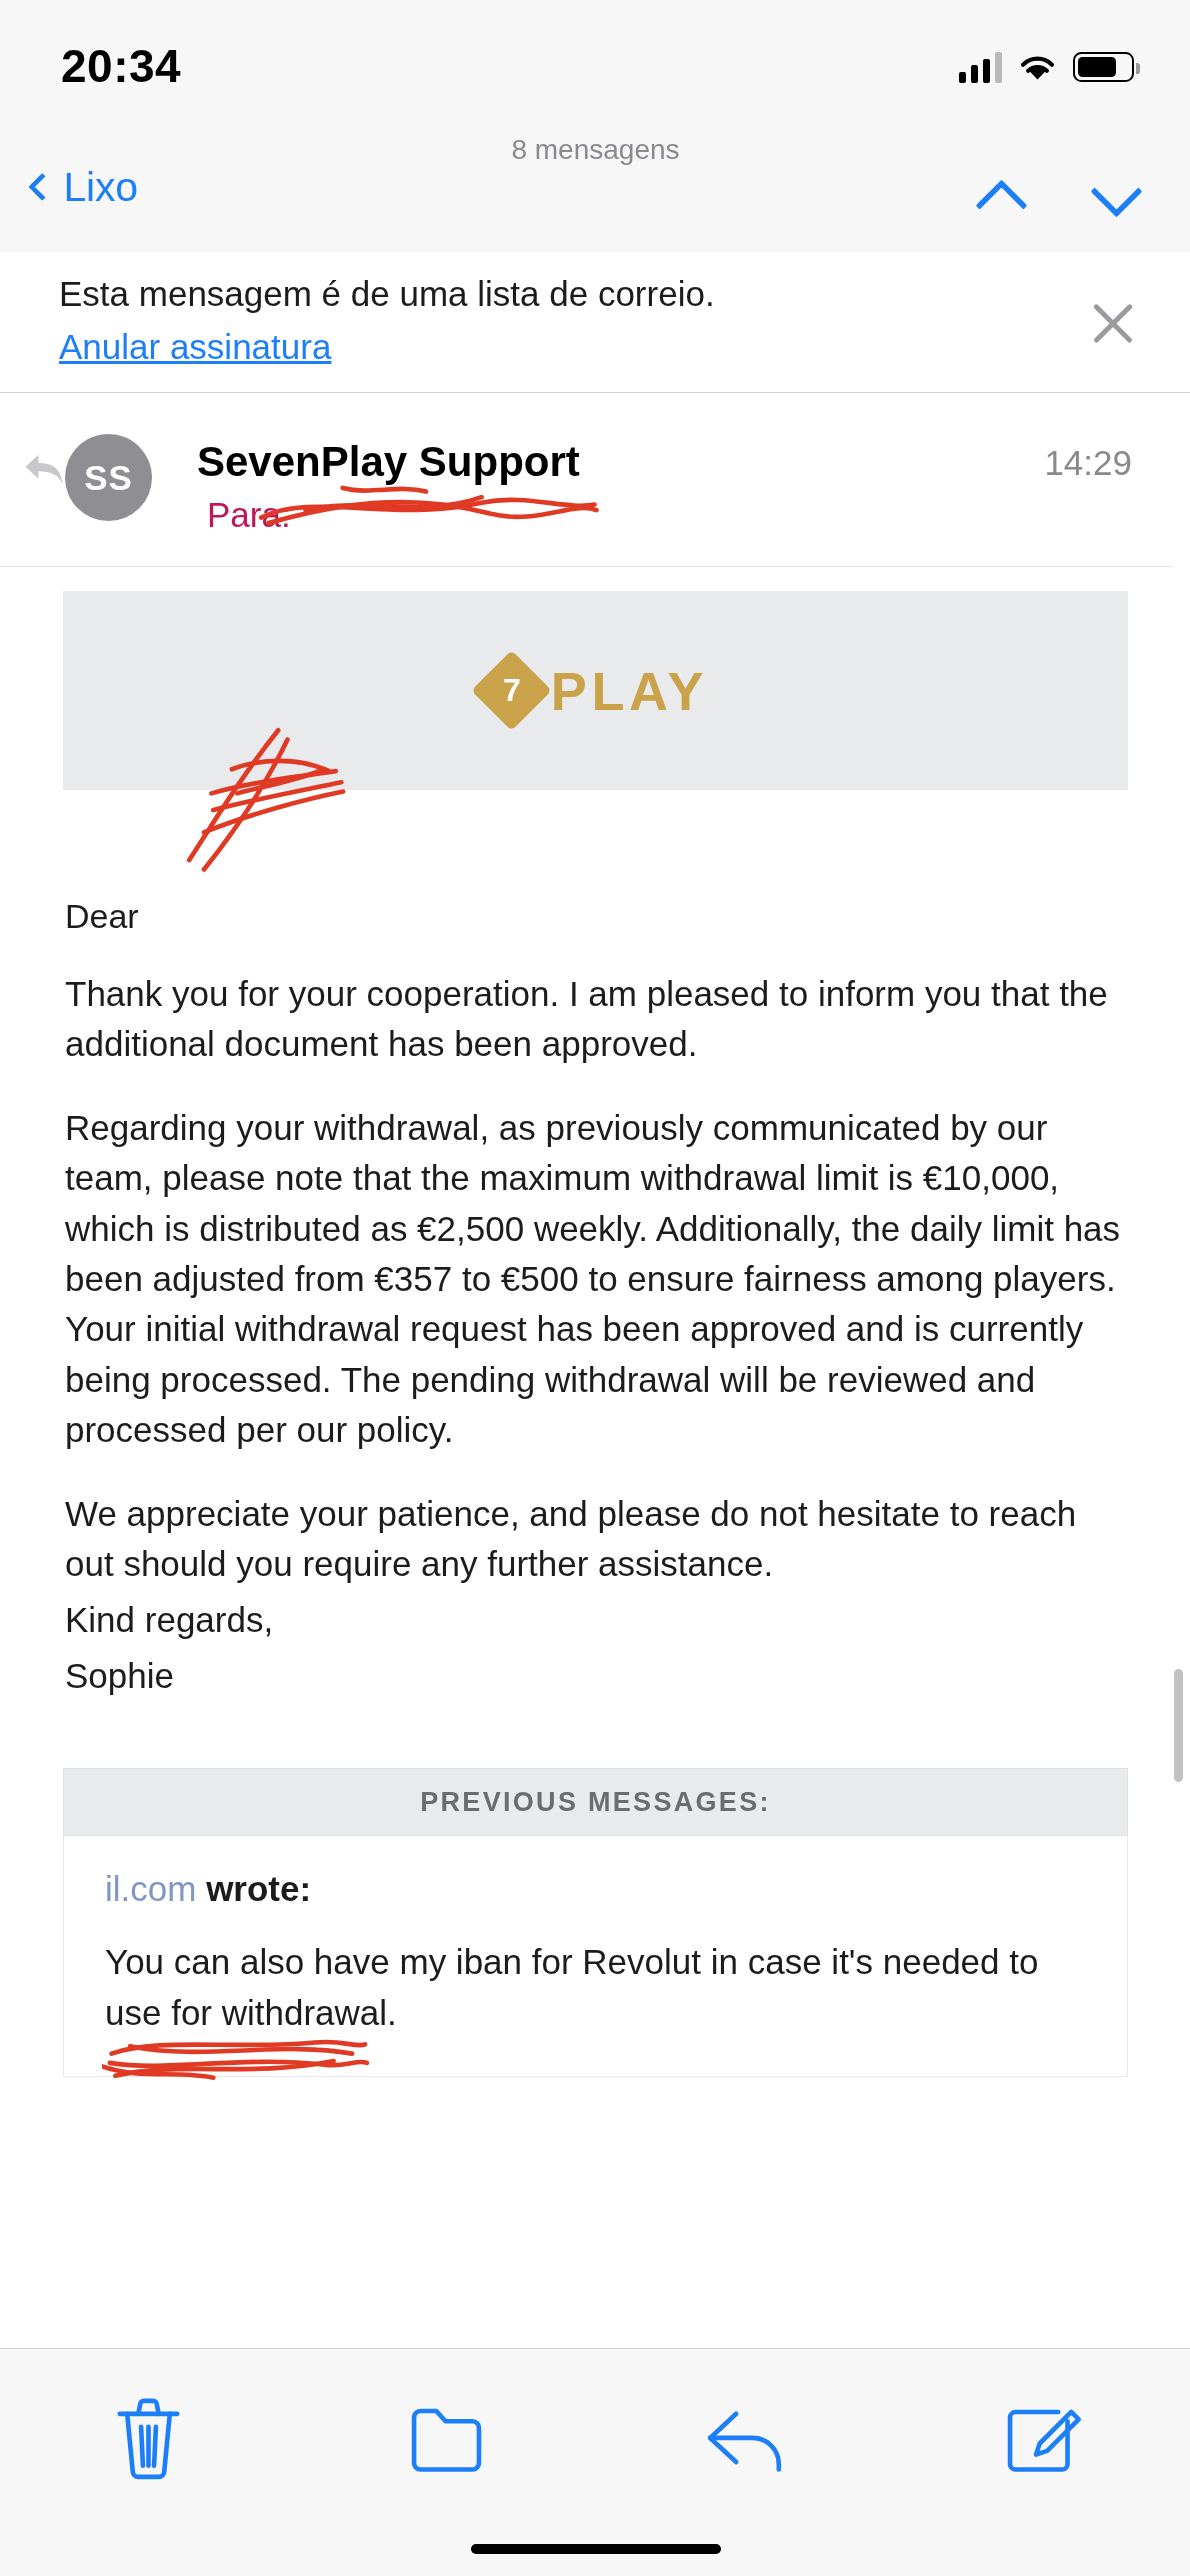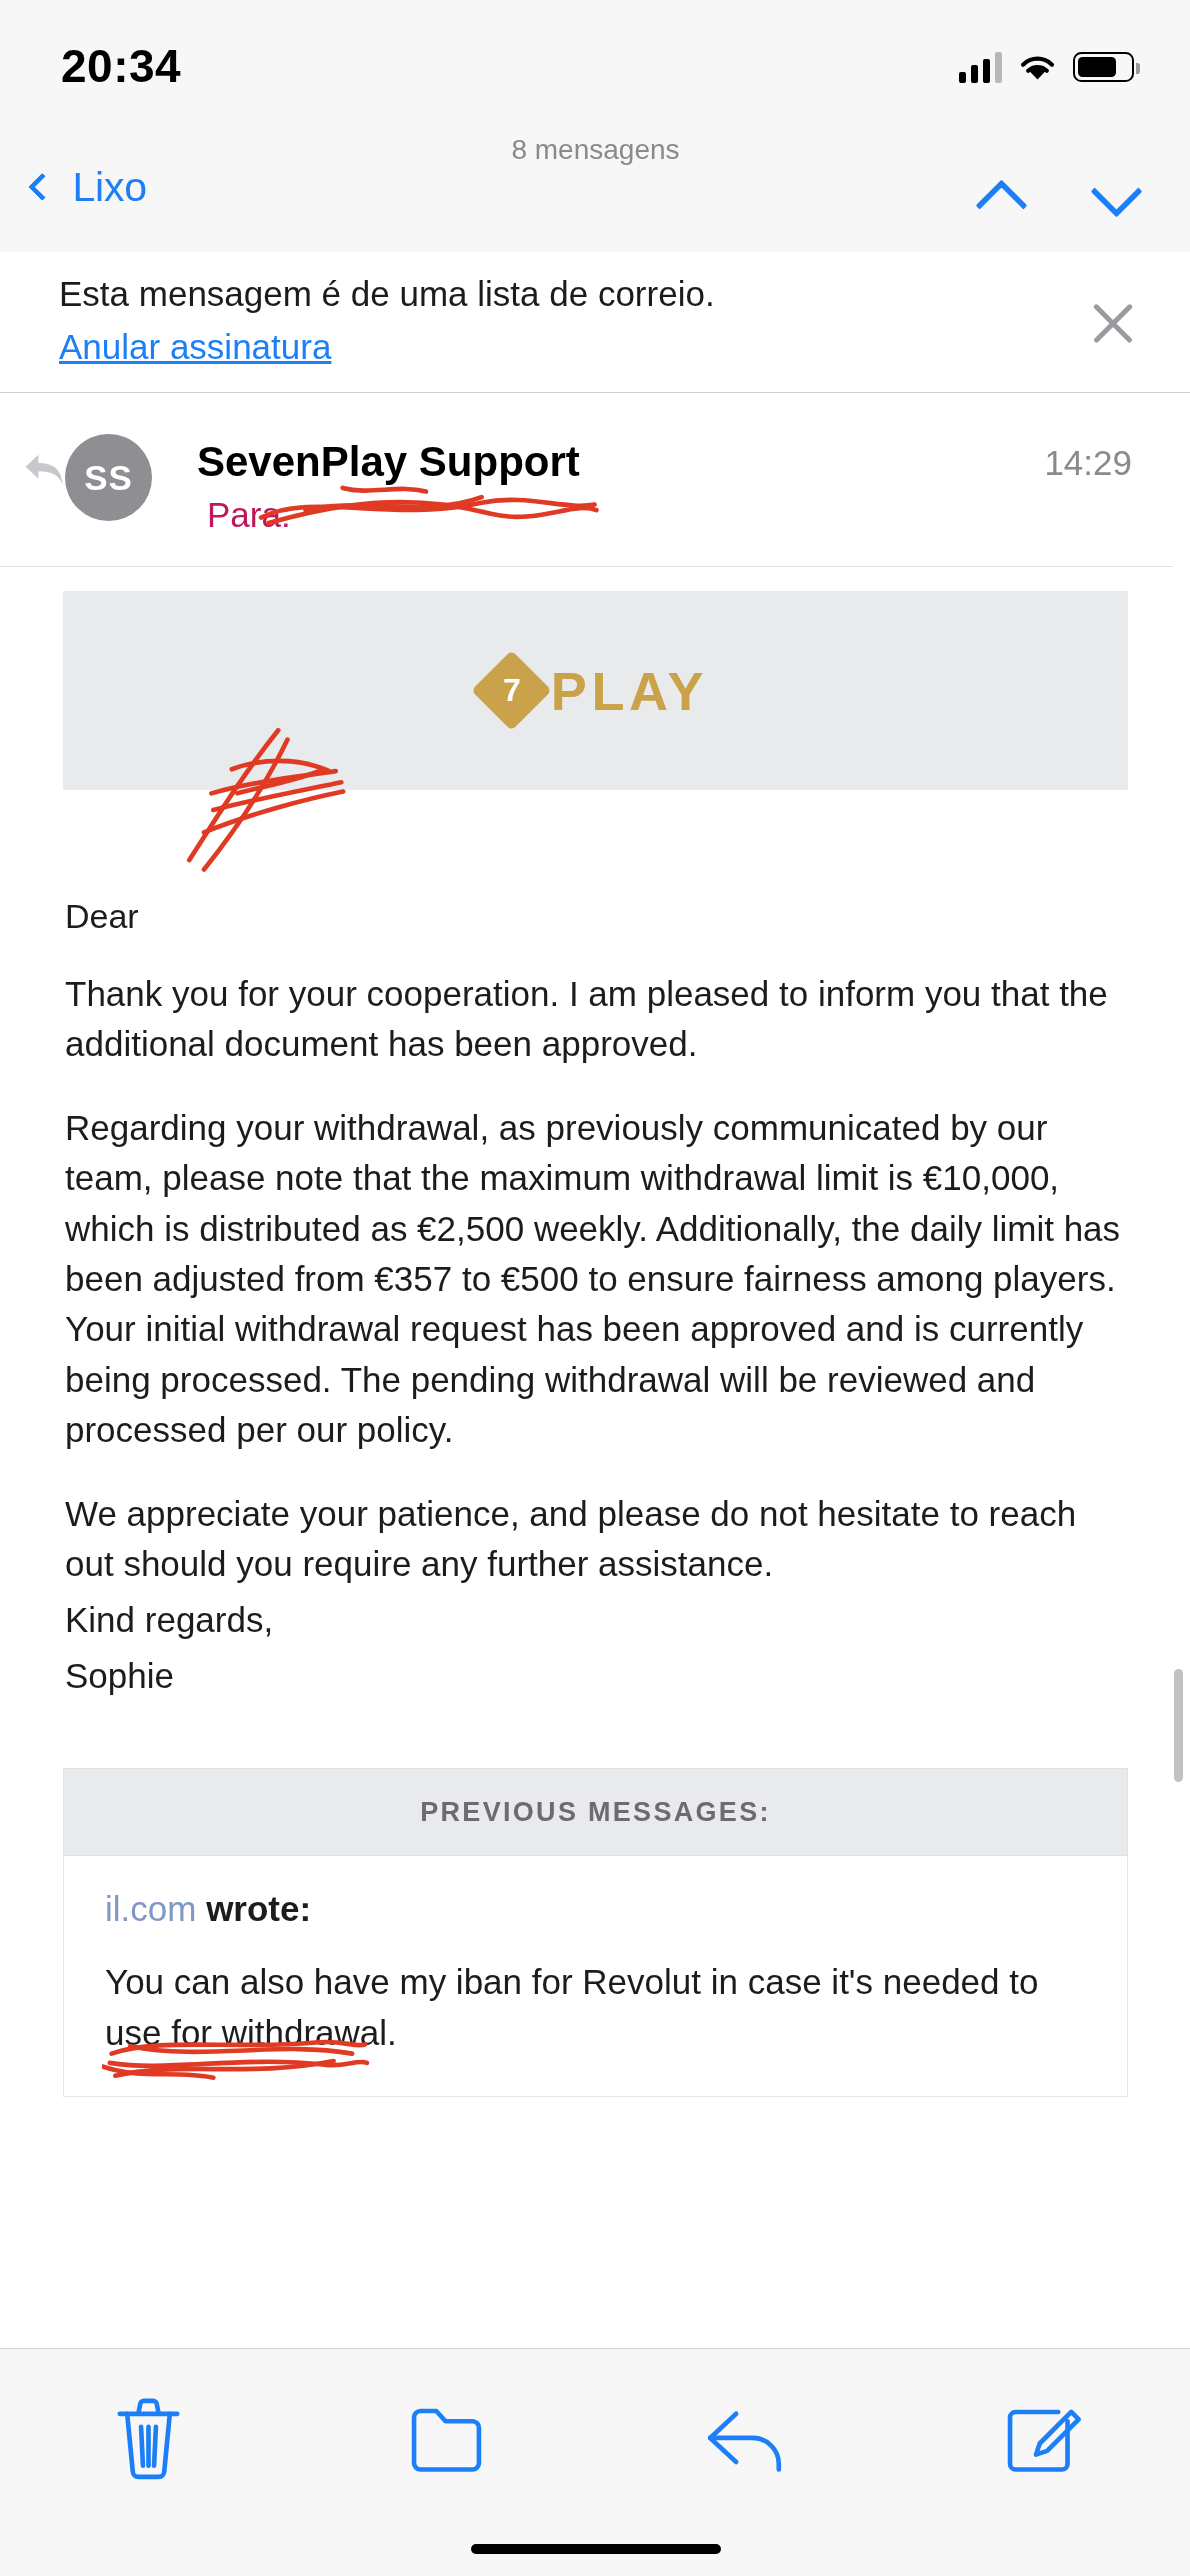--- a/index.html
+++ b/index.html
@@ -61,21 +61,21 @@
   .nav-back {
     position: absolute; left: 32px; top: 45px;
     display: flex; align-items: center; gap: 11px;
     color: #1d7ff7;
   }
   .chev-left {
     width: 20.4px; height: 20.4px;
     border-left: 5.6px solid #1d7ff7; border-bottom: 5.6px solid #1d7ff7;
     transform: rotate(45deg); border-radius: 1.9px;
   }
-  .nav-back-label { font-size: 41px; color: #1d7ff7; letter-spacing: -0.2px; margin-left: 9px; }
+  .nav-back-label { font-size: 41px; color: #1d7ff7; letter-spacing: -0.2px; }
   .nav-title {
     position: absolute; top: 41px; left: 278px; right: 278px;
     text-align: center; font-size: 42px; font-weight: 700; color: #000;
     white-space: nowrap; overflow: hidden; text-overflow: ellipsis;
   }
   .nav-up, .nav-down {
     position: absolute; top: 48px; width: 65px; height: 65px;
   }
   .nav-up { right: 156px; }
   .nav-down { right: 41px; }
@@ -162,21 +162,21 @@
   }
 
   .letter { padding: 0 65px; }
   .greet { margin-top: 107px; font-size: 34px; color: #1c1c1e; }
   .para { margin-top: 33px; font-size: 35px; line-height: 1.44; color: #1c1c1e; }
   .para.tight { margin-top: 5.6px; }
   .bold { font-weight: 700; }
 
   .prev-band {
     margin: 67px 63px 0 63px;
-    background: #e8eaec; height: 88px;
+    background: #e8eaec; height: 68px;
     display: flex; align-items: center; justify-content: center;
     border: 0.9px solid #dfe1e3;
   }
   .prev-band span {
     font-size: 27px; font-weight: 700; letter-spacing: 2.3px; color: #6c6c70;
   }
   .prev-body {
     margin: 0 63px; border: 0.9px solid #e4e6e8; border-top: none;
     padding: 33px 41px 37px 41px; background: #fff;
   }

